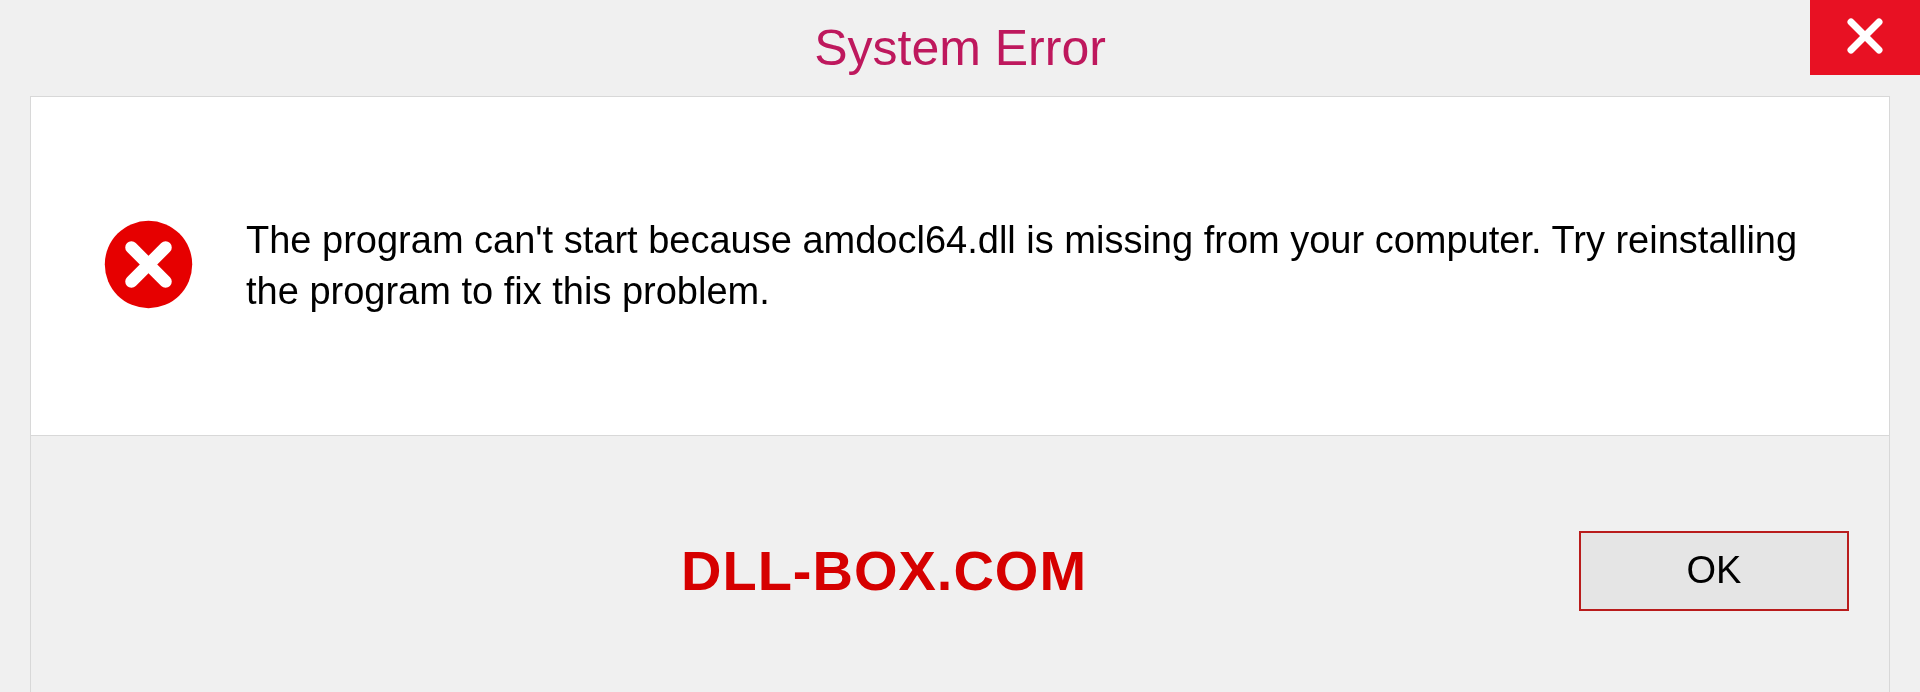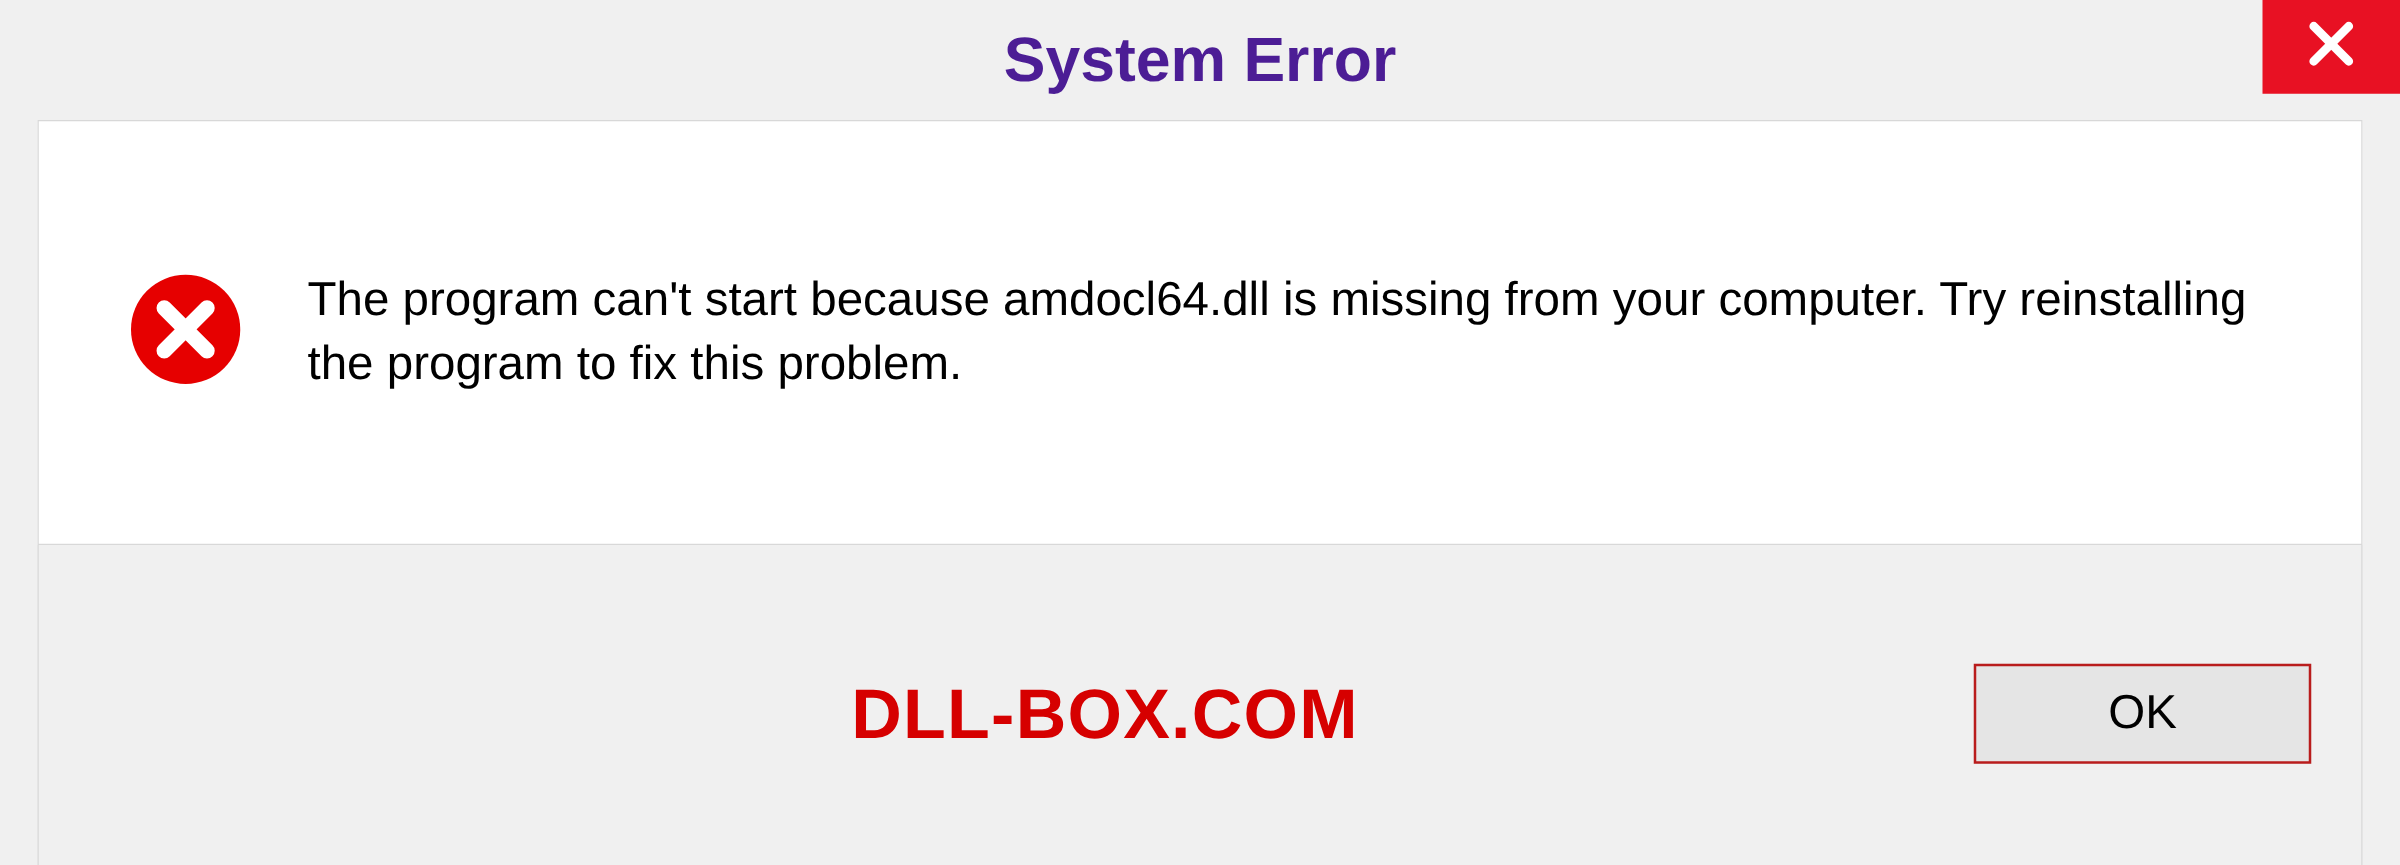--- a/index.html
+++ b/index.html
@@ -17,22 +17,22 @@
     }
     .titlebar {
       display: flex;
       justify-content: center;
       align-items: center;
       height: 96px;
       position: relative;
     }
     .window-title {
       font-size: 50px;
-      color: #4c1d95;
-      font-weight: 700;
+      color: #be185d;
+      font-weight: 400;
     }
     .close-button {
       position: absolute;
       right: 0;
       top: 0;
       width: 110px;
       height: 75px;
       background: #e81123;
       display: flex;
       align-items: center;

